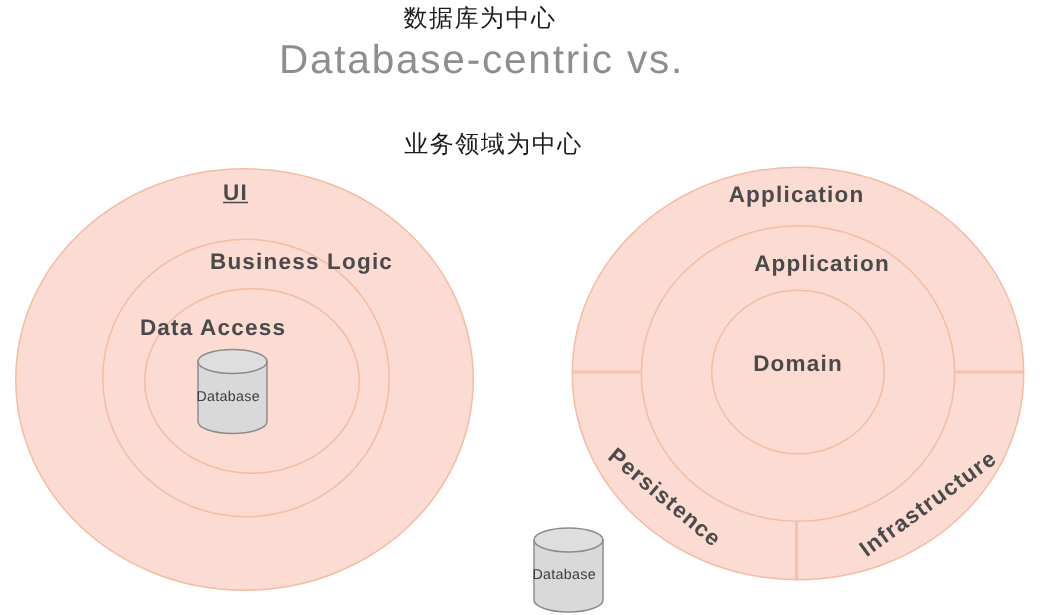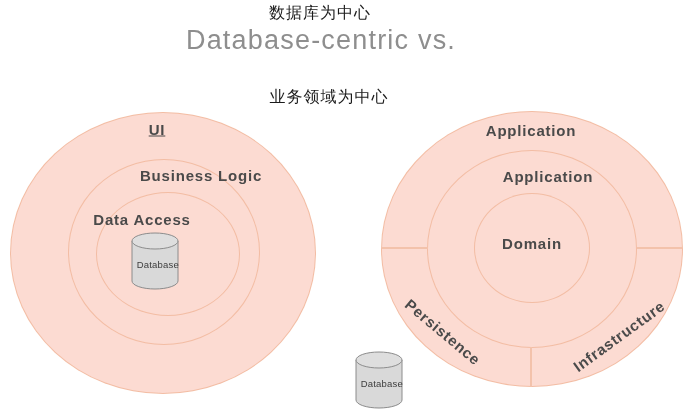--- a/index.html
+++ b/index.html
@@ -37,21 +37,21 @@
   
   .divider{
     position:absolute;background:#f3c2ab;
   }
 
   
   .cylinder{position:absolute;width:48px;height:58px;}
   .cylinder svg{position:absolute;left:0;top:0;}
   .cyl-label{
     position:absolute;left:0;top:27px;width:48px;
-    text-align:right;
+    text-align:left;
     font-size:9.5px;color:#3c3c3c;letter-spacing:0.2px;
   }
 </style>
 </head>
 <body>
 
 <div id="stage">
 
   <div class="abs center-anchor zh-caption" style="left:303px;top:13px;">数据库为中心</div>
   <div class="abs center-anchor title-line" style="left:321px;top:40px;">Database-centric vs.</div>

